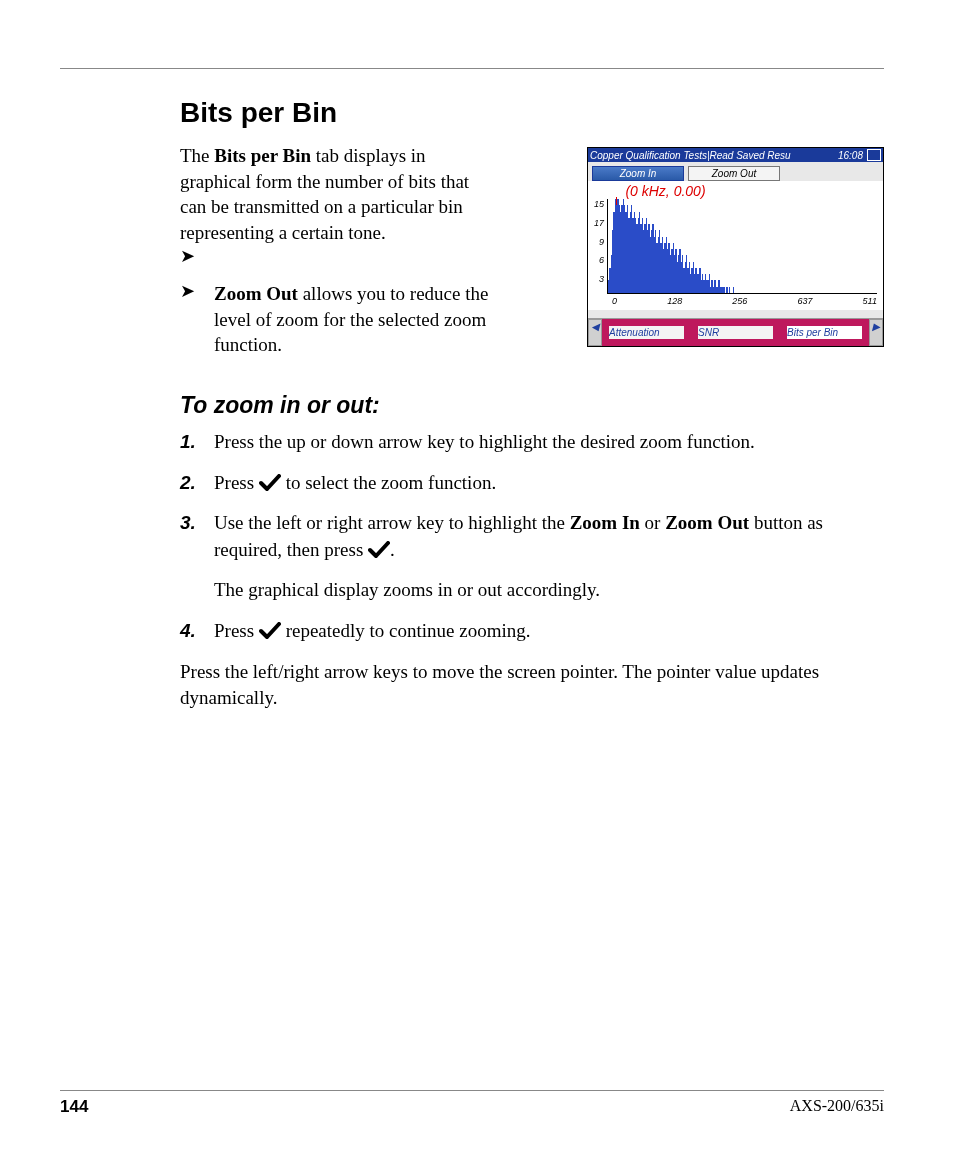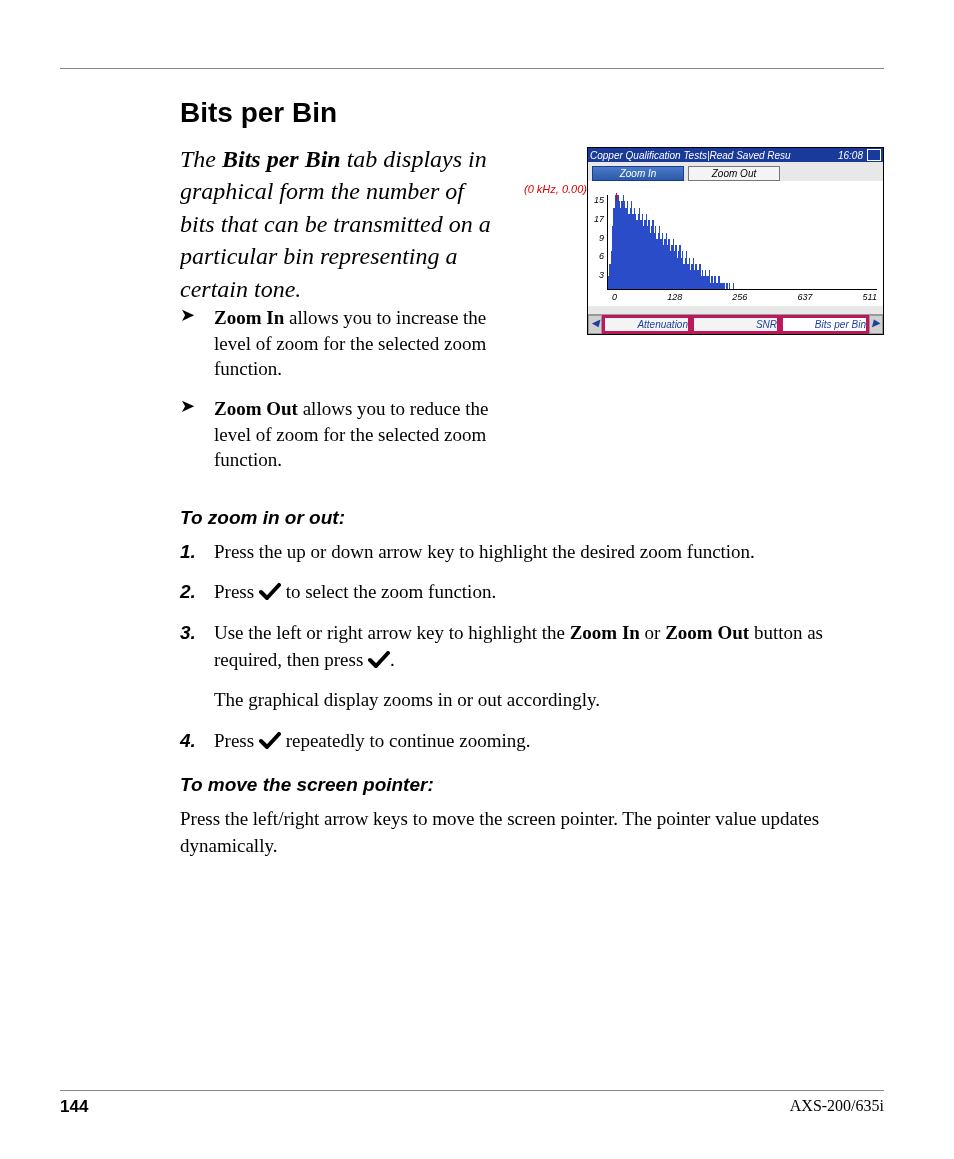--- a/index.html
+++ b/index.html
@@ -41,25 +41,24 @@
   .section-title {
     font-family: Arial, Helvetica, sans-serif;
     font-weight: bold;
     font-size: 28px;
     margin-bottom: 14px;
   }
   .intro-wrap {
     overflow: hidden;
   }
   .intro-text {
-    font-size: 24px;
+    font-size: 19px;
     line-height: 1.35;
     width: 320px;
     float: left;
-    font-style: italic;
   }
   .device-shot {
     float: right;
     width: 295px;
     border: 1px solid #000;
     font-family: Arial, Helvetica, sans-serif;
     font-size: 10px;
     background: #fff;
     margin-top: 4px;
     font-style: italic;
@@ -103,22 +102,22 @@
     color: #fff;
     border-color: #1a3a9a;
   }
   .ds-chart-area {
     background: #fff;
     padding: 2px 6px 4px 6px;
     position: relative;
   }
   .ds-cursor-label {
     color: #d00;
-    font-size: 11px;
-    text-align: left;
+    font-size: 14px;
+    text-align: center;
     position: relative;
     left: -70px;
   }
   .ds-chart {
     display: flex;
     align-items: stretch;
     height: 95px;
   }
   .ds-yaxis {
     display: flex;
@@ -173,23 +172,23 @@
   .ds-tab-arrow {
     width: 12px;
     text-align: center;
     background: #d0d0d0;
     color: #2040a0;
     border: 1px solid #999;
     line-height: 14px;
   }
   .ds-tab {
     flex: 1;
-    text-align: right;
+    text-align: left;
     color: #2040a0;
-    border: 3px solid #be185d;
+    border: 7px solid #be185d;
     padding: 1px 0;
     background: #f4f4f4;
   }
   .ds-tab.active {
     background: #fff;
   }
   .bullets {
     clear: left;
     margin-top: 18px;
   }
@@ -205,21 +204,21 @@
     flex-shrink: 0;
     font-size: 18px;
     line-height: 1.2;
   }
   .bullet-body { flex: 1; max-width: 300px; }
   .sub-head {
     clear: both;
     font-family: Arial, Helvetica, sans-serif;
     font-weight: bold;
     font-style: italic;
-    font-size: 19px;
+    font-size: 23px;
     margin: 20px 0 10px 0;
   }
   .num-item {
     display: flex;
     margin-bottom: 14px;
     font-size: 19px;
     line-height: 1.4;
   }
   .num-marker {
     width: 34px;
@@ -420,21 +419,20 @@
           <div class="ds-tab">Attenuation</div>
           <div class="ds-tab">SNR</div>
           <div class="ds-tab active">Bits per Bin</div>
           <div class="ds-tab-arrow">▶</div>
         </div>
       </div>
 
       <div class="bullets">
         <div class="bullet-item">
           <div class="bullet-arrow">➤</div>
-          <div class="bullet-body"><b>Zoom In</b><span> allows you to increase the level of zoom for the selected zoom function.</span></div>
         </div>
         <div class="bullet-item">
           <div class="bullet-arrow">➤</div>
           <div class="bullet-body"><b>Zoom Out</b><span> allows you to reduce the level of zoom for the selected zoom function.</span></div>
         </div>
       </div>
     </div>
 
     <div class="sub-head">To zoom in or out:</div>
 
@@ -465,21 +463,20 @@
 
     <div class="num-item">
       <div class="num-marker">4.</div>
       <div class="num-body">
         <span>Press </span><svg class="check-icon" width="22" height="18" viewBox="0 0 22 18">
             <path d="M2 9 L8 15 L20 2" stroke="#000" stroke-width="4" fill="none" stroke-linecap="round" stroke-linejoin="round"></path>
           </svg><span> repeatedly to continue zooming.</span>
       </div>
     </div>
 
-    <div class="sub-head">To move the screen pointer:</div>
     <div class="plain-para">Press the left/right arrow keys to move the screen pointer. The pointer value updates dynamically.</div>
 
   </div>
 
   <div class="footer">
     <hr class="footer-rule">
     <div class="footer-row">
       <span class="footer-page">144</span>
       <span class="footer-model">AXS-200/635i</span>
     </div>

